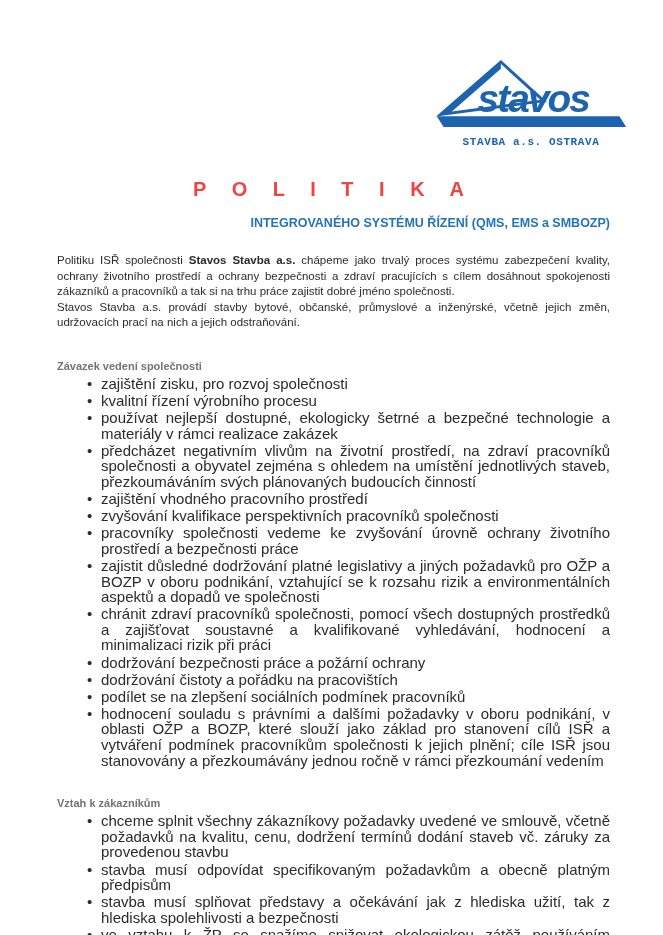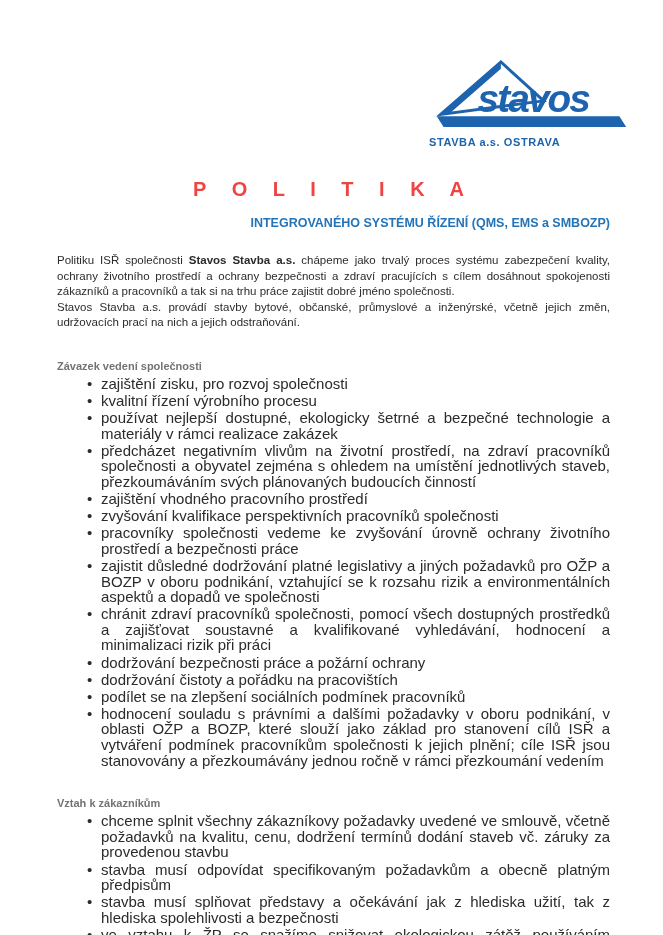--- a/index.html
+++ b/index.html
@@ -10,28 +10,30 @@
     background:#ffffff;
     font-family:"Liberation Sans",sans-serif;
     color:#2b2b2b;
     overflow:hidden;
     box-sizing:border-box;
   }
   .logo-wrap{
     position:absolute;
     top:56px;right:30px;
     width:204px;
+    text-align:center;
   }
   .logo-svg{display:block;width:204px;height:78px;}
   .logo-caption{
     margin-top:2px;
     font-size:11px;
     font-weight:bold;
     letter-spacing:0.6px;
     color:#1d63ae;
+    font-family:Liberation Mono, monospace;
   }
   .content{
     padding:0 53px 0 57px;
   }
   .doc-title{
     margin:0;
     padding-top:178px;
     text-align:center;
     font-size:20px;
     font-weight:bold;

